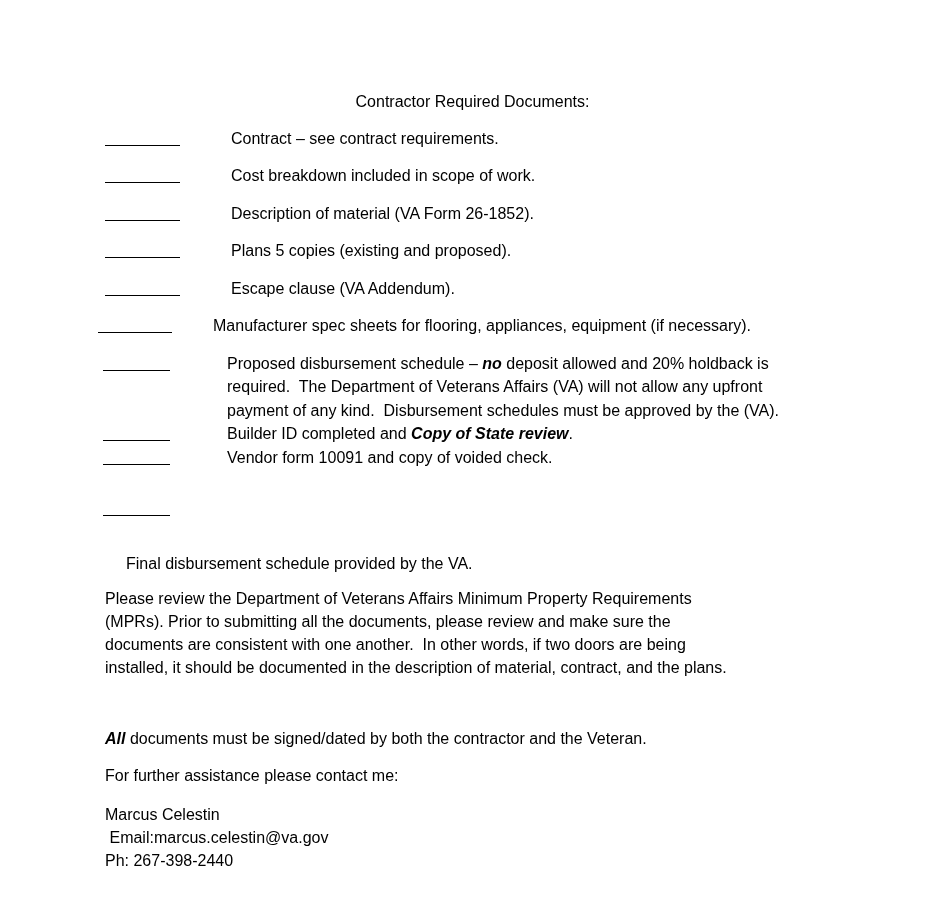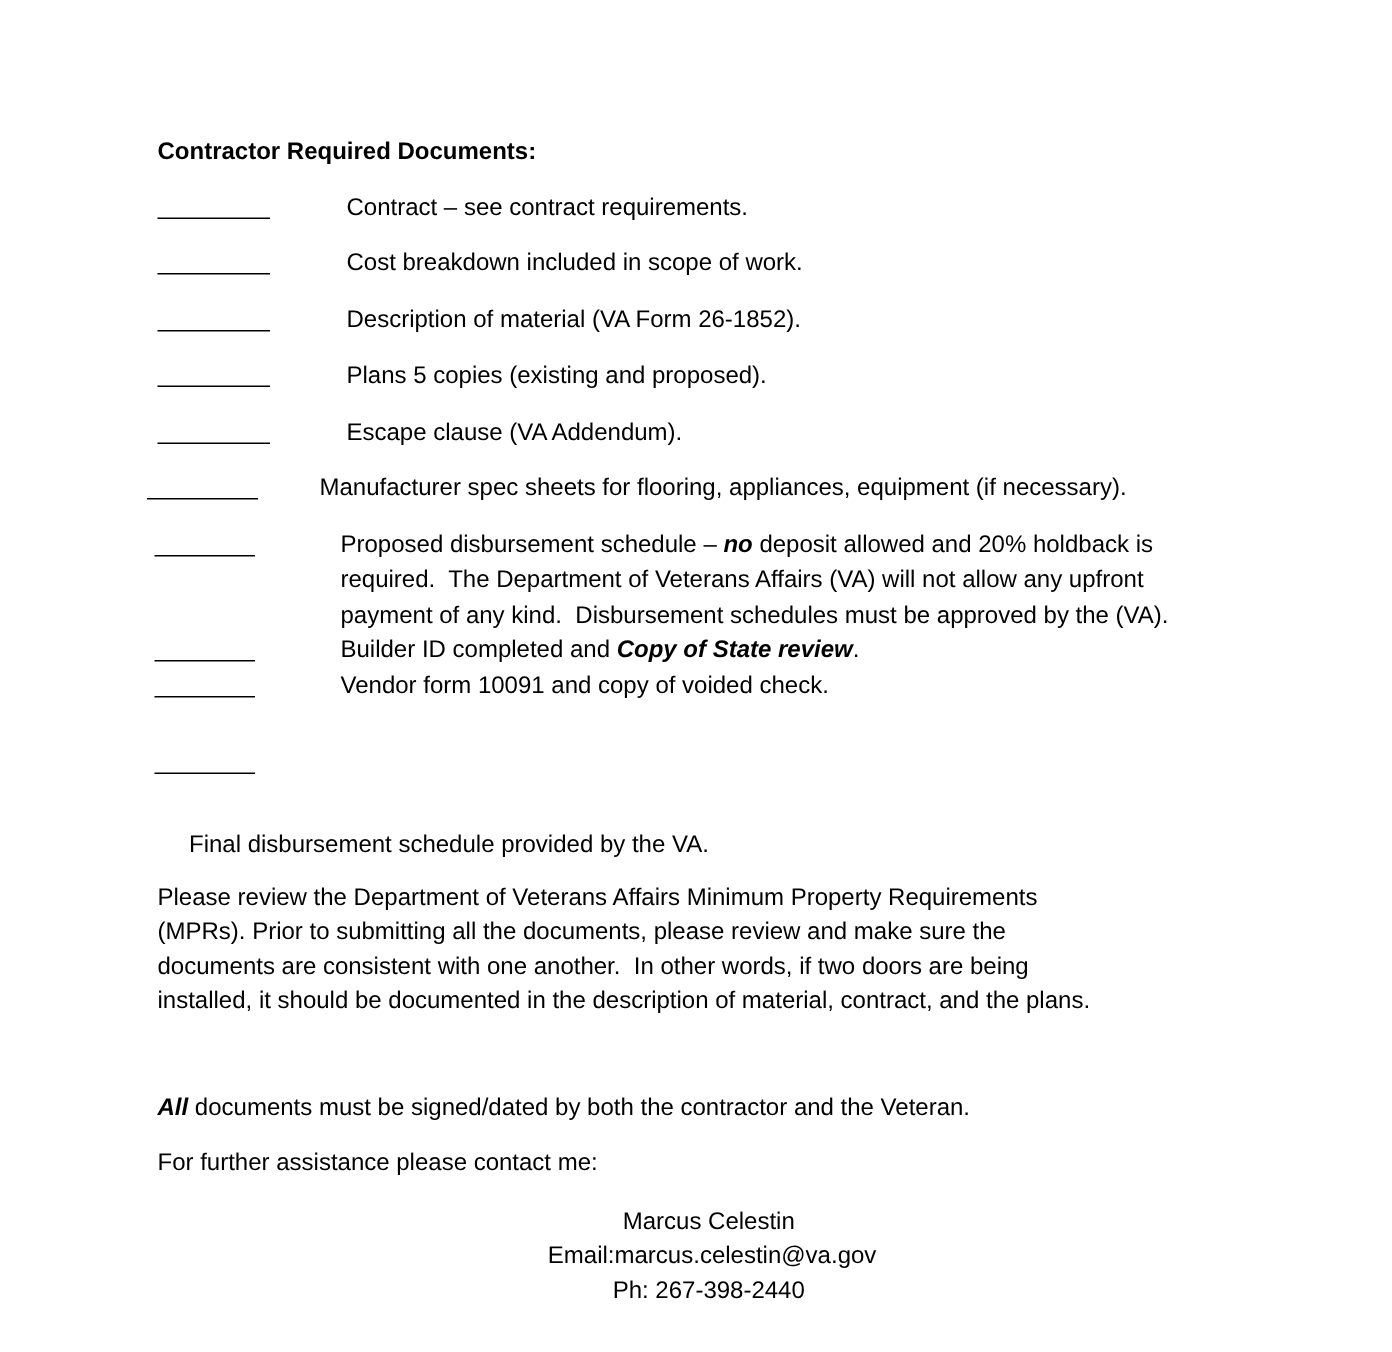--- a/index.html
+++ b/index.html
@@ -11,22 +11,22 @@
     overflow: hidden;
   }
   .page {
     width: 928px; height: 901px;
     background: #ffffff;
     padding: 90px 88px 0 105px;
     font-size: 16px;
     line-height: 23.5px;
   }
   .doc-title {
-    font-weight: bold;
-    text-align: left;
+    font-weight: normal;
+    text-align: center;
     margin-bottom: 13px;
     white-space: pre-wrap;
   }
   .check-row {
     display: flex;
     align-items: flex-start;
     margin-bottom: 14px;
     gap: 36px;
   }
   .blank {
@@ -55,21 +55,20 @@
     margin-top: 48px;
     white-space: pre-wrap;
   }
   .assistance-line {
     margin-top: 14px;
     white-space: pre-wrap;
   }
   .contact-block {
     margin-top: 15px;
     line-height: 23px;
-    text-align: center;
   }
   .contact-block div { white-space: pre-wrap; }
   .b { font-weight: bold; font-style: italic; }
 </style>
 </head>
 <body>
 
 <div class="page">
 
   <div class="doc-title">Contractor Required Documents:</div>

